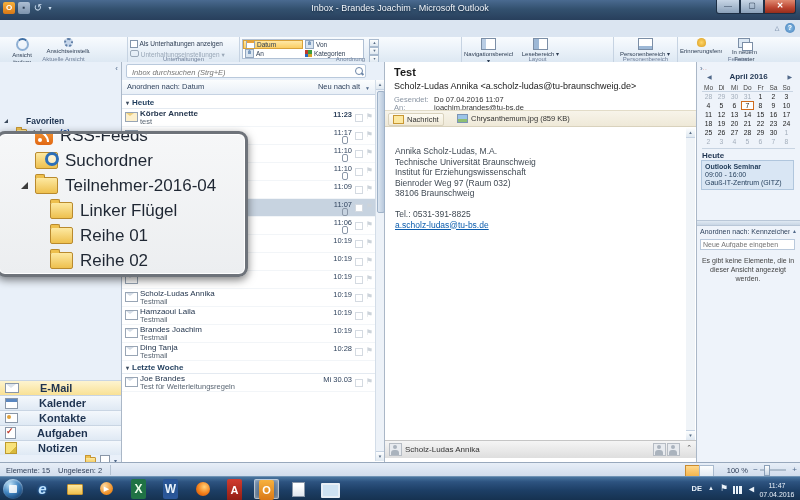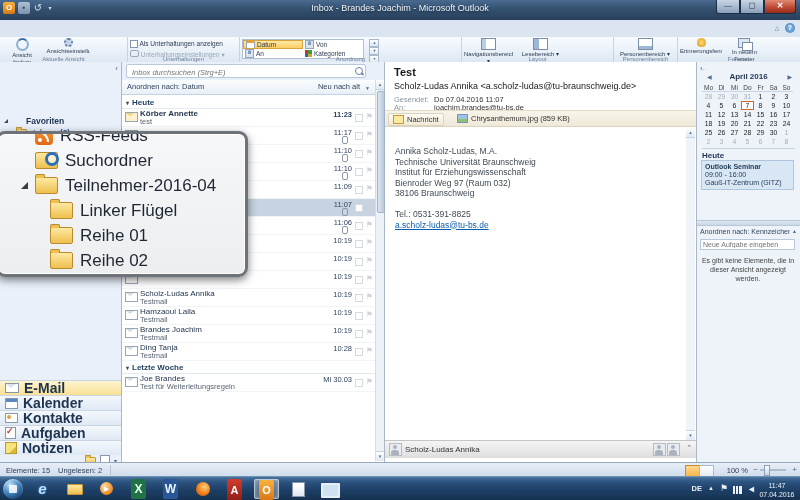--- a/index.html
+++ b/index.html
@@ -84,21 +84,21 @@
   .tree-item{display:flex;align-items:center;gap:6px;height:11px;padding-left:16px;font-size:8.5px;color:#24364e;white-space:nowrap;}
   .tcount{color:#1f4e9c;font-weight:bold;}
   .tico{flex:0 0 auto;}
   .tico-folder,.mini-folder{width:11px;height:8px;background:linear-gradient(#fde9a2,#eec04e);border:1px solid #c79633;border-radius:1px;position:relative;box-sizing:border-box;}
   .tico-folder::before,.mini-folder::before{content:'';position:absolute;top:-3px;left:-1px;width:4px;height:2px;background:#eec04e;border:1px solid #c79633;border-bottom:none;border-radius:1px 1px 0 0;}
   .tico-sent{width:11px;height:8px;background:#fff;border:1px solid #8a97a8;position:relative;}
   .tico-sent::before{content:'';position:absolute;left:0;top:0;border-left:5px solid transparent;border-right:5px solid transparent;border-top:4px solid #cdd6e0;}
   .tico-trash{width:8px;height:9px;background:linear-gradient(#cfd6de,#9aa4b0);border:1px solid #76818e;border-radius:1px 1px 2px 2px;}
   
   #modules{position:absolute;left:0;top:318px;width:121px;}
-  .module{display:flex;align-items:center;gap:5px;height:14px;padding-left:5px;font-size:14px;font-weight:bold;color:#1e3350;
+  .module{display:flex;align-items:center;gap:21px;height:14px;padding-left:5px;font-size:11px;font-weight:bold;color:#1e3350;
     border-top:1px solid #c9d5e3;background:linear-gradient(#f4f8fc,#dfe9f4);}
   .module-sel{background:linear-gradient(#fdf4d0,#f9e195);}
   .mico{flex:0 0 auto;position:relative;}
   .mico-mail{width:12px;height:8px;background:#fff;border:1px solid #8a97a8;}
   .mico-mail::before{content:'';position:absolute;left:0;top:0;border-left:5px solid transparent;border-right:5px solid transparent;border-top:4px solid #dbe3ec;}
   .mico-calendar{width:11px;height:9px;background:#fff;border:1px solid #8a97a8;}
   .mico-calendar::before{content:'';position:absolute;left:0;top:0;width:100%;height:3px;background:#5b87c0;}
   .mico-contacts{width:11px;height:8px;background:#fff;border:1px solid #8a97a8;}
   .mico-contacts::before{content:'';position:absolute;left:1px;top:1px;width:4px;height:4px;border-radius:50%;background:#e0a23c;}
   .mico-tasks{width:9px;height:10px;background:#fff;border:1px solid #8a97a8;}

